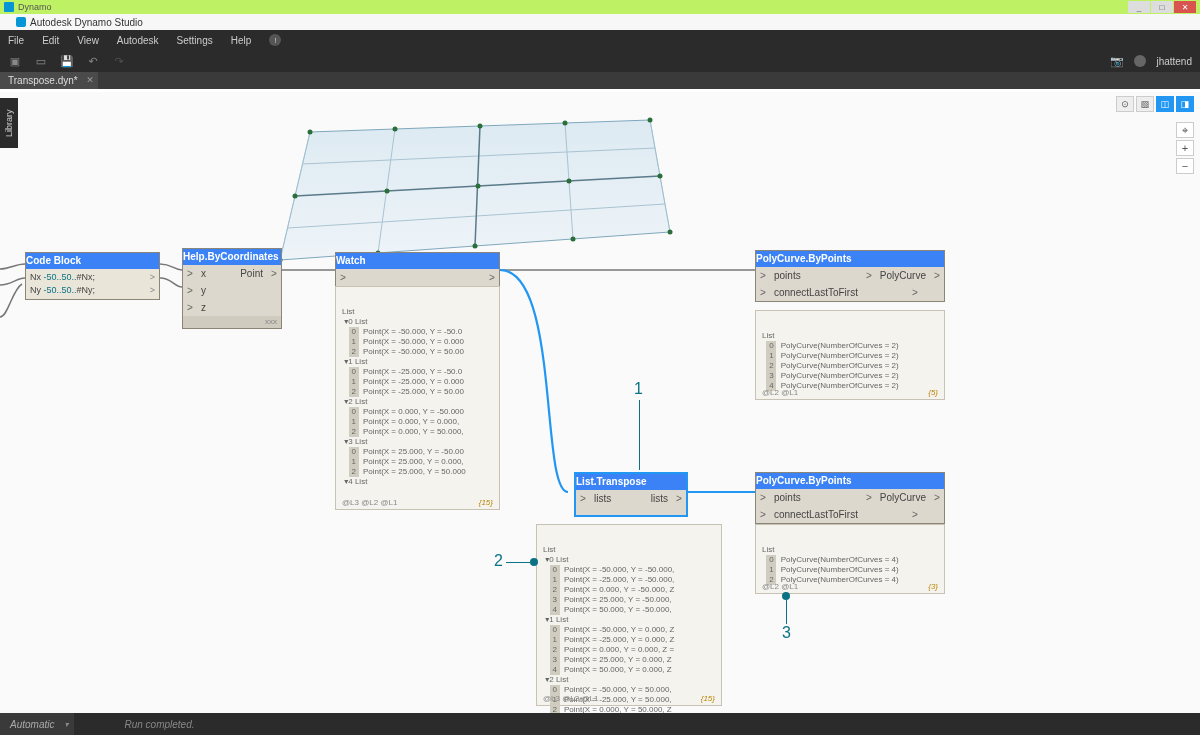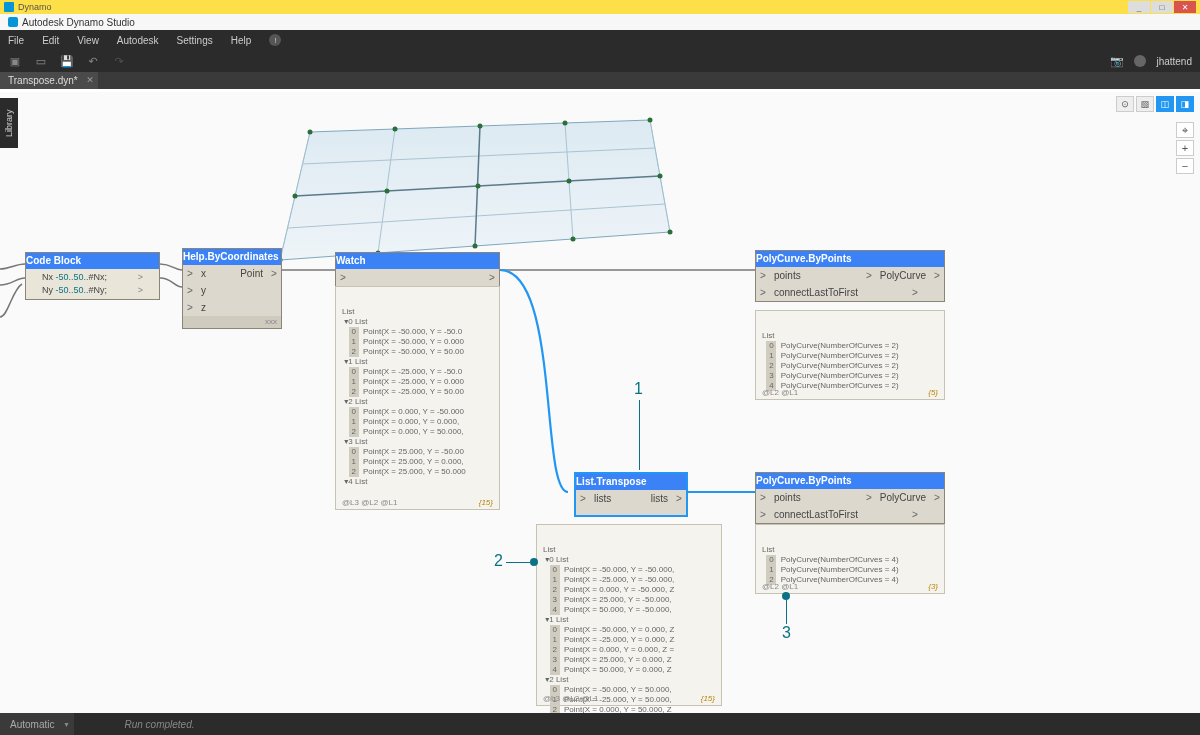--- a/index.html
+++ b/index.html
@@ -1,25 +1,25 @@
 <!DOCTYPE html>
 <html><head>
 <meta charset="utf-8">
 <style>
 * { box-sizing: border-box; margin: 0; padding: 0; font-family: Arial, Helvetica, sans-serif; }
 body { width: 1200px; height: 735px; background: #fff; position: relative; overflow: hidden; font-size: 11px; }
 
 
-.titlebar1 { height: 14px; background: #fde047; display: flex; align-items: center; padding: 0 4px; font-size: 9px; color: #555; }
+.titlebar1 { height: 14px; background: #bef264; display: flex; align-items: center; padding: 0 4px; font-size: 9px; color: #555; }
 .titlebar1 .spacer { flex: 1; }
 .winbtns { display: flex; gap: 1px; }
 .winbtn { width: 22px; height: 12px; background: #ddd; display: flex; align-items: center; justify-content: center; font-size: 8px; }
 .winbtn.close { background: #d9534f; color: #fff; }
 
-.titlebar2 { height: 16px; background: #f7f7f7; display: flex; align-items: center; padding: 0 8px; font-size: 10px; color: #333; }
+.titlebar2 { height: 16px; background: #f7f7f7; display: flex; align-items: center; padding: 0 16px; font-size: 10px; color: #333; }
 .titlebar2 .logo { width: 10px; height: 10px; background: #0696d7; margin-right: 4px; border-radius: 2px; }
 
 
 .menubar { height: 20px; background: #2b2b2b; display: flex; align-items: center; padding: 0 8px; gap: 18px; color: #ccc; font-size: 10px; }
 .menubar .menuitem { cursor: pointer; }
 .menubar .info { width: 12px; height: 12px; border-radius: 50%; background: #555; color: #ccc; display: flex; align-items: center; justify-content: center; font-size: 8px; }
 
 
 .toolbar { height: 22px; background: #2b2b2b; display: flex; align-items: center; padding: 0 8px; gap: 12px; color: #888; }
 .toolbar .toolicon { width: 14px; height: 14px; display: flex; align-items: center; justify-content: center; font-size: 11px; }
@@ -49,21 +49,21 @@
 
 
 .node { position: absolute; background: #ddd8cd; border: 1px solid #8a8577; font-size: 10px; }
 .node-header { background: #3b82f6; color: #fff; font-size: 10px; text-align: left; height: 16px; line-height: 16px; font-weight: bold; }
 .node-row { display: flex; align-items: center; height: 17px; }
 .node-row .port-l, .node-row .port-r { width: 14px; text-align: center; color: #666; }
 .node-row .lbl { flex: 1; padding: 0 4px; color: #444; }
 .node-row .out { padding: 0 4px; color: #444; text-align: right; }
 .node-footer { height: 12px; background: #d0cbbf; font-size: 8px; color: #888; text-align: right; padding: 0 4px; line-height: 12px; }
 
-.codeblock-body { background: #e9e5d9; padding: 2px 16px; font-family: Consolas, monospace; font-size: 9px; line-height: 13px; color: #444; }
+.codeblock-body { background: #e9e5d9; padding: 2px 4px; font-family: Consolas, monospace; font-size: 9px; line-height: 13px; color: #444; }
 .codeblock-body .kw { color: #0b7285; }
 
 
 .listbox { background: #f5f3ed; border: 1px solid #c7c2b4; font-family: Consolas, monospace; font-size: 8px; color: #666; padding: 20px 6px; line-height: 10px; position: relative; }
 .listbox .lbfooter { position: absolute; bottom: 1px; left: 6px; right: 6px; display: flex; justify-content: space-between; color: #888; }
 .listbox .lbfooter .count { color: #b8860b; font-style: italic; }
 .listline { white-space: pre; }
 .idx { background: #d0ccc0; padding: 0 2px; margin-right: 2px; display: inline-block; min-width: 10px; text-align: center; }
 
 
@@ -72,21 +72,21 @@
 
 svg.wires { position: absolute; top: 0; left: 0; width: 100%; height: 100%; pointer-events: none; }
 
 
 .anno { position: absolute; color: #0b7285; font-size: 16px; font-weight: normal; }
 .anno-line { position: absolute; background: #0b7285; }
 .anno-dot { position: absolute; width: 8px; height: 8px; border-radius: 50%; background: #0b7285; }
 
 
 .statusbar { position: absolute; bottom: 0; left: 0; right: 0; height: 22px; background: #2b2b2b; color: #aaa; display: flex; align-items: center; font-size: 10px; }
-.statusbar .runmode { background: #3a3a3a; height: 100%; display: flex; align-items: center; padding: 0 20px 0 10px; position: relative; }
+.statusbar .runmode { background: #3a3a3a; height: 100%; display: flex; align-items: center; padding: 0 20px 0 10px; position: relative; font-style: italic; }
 .statusbar .runmode::after { content: "▾"; position: absolute; right: 6px; font-size: 8px; color: #888; }
 .statusbar .runmsg { margin-left: 50px; font-style: italic; color: #888; }
 
 </style>
 </head>
 <body>
 
 <div class="titlebar1">
   <span style="width:10px;height:10px;background:#0696d7;margin-right:4px;border-radius:1px;"></span>
   <span>Dynamo</span>

